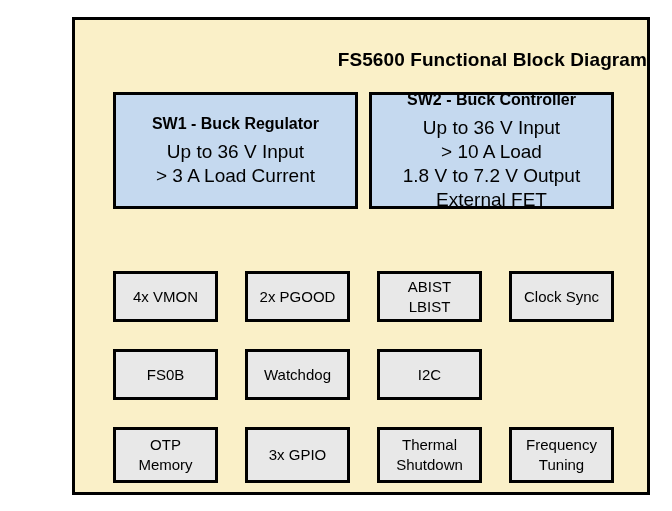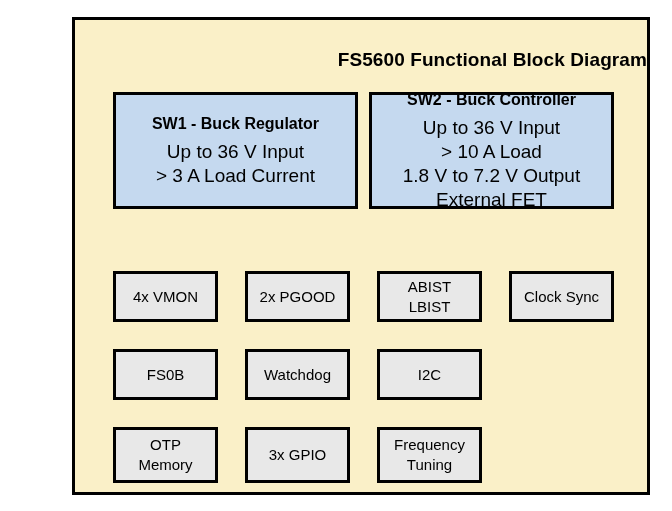--- a/index.html
+++ b/index.html
@@ -176,20 +176,24 @@
 
       <div class="feature-box tall">
         <span class="ln">OTP</span>
         <span class="ln">Memory</span>
       </div>
 
       <div class="feature-box tall">
         <span class="ln">3x GPIO</span>
       </div>
 
+      <div class="feature-box tall">
+        <span class="ln">Thermal</span>
+        <span class="ln">Shutdown</span>
+      </div>
 
       <div class="feature-box tall">
         <span class="ln">Frequency</span>
         <span class="ln">Tuning</span>
       </div>
 
     </div>
 
   </div>
 </div>

